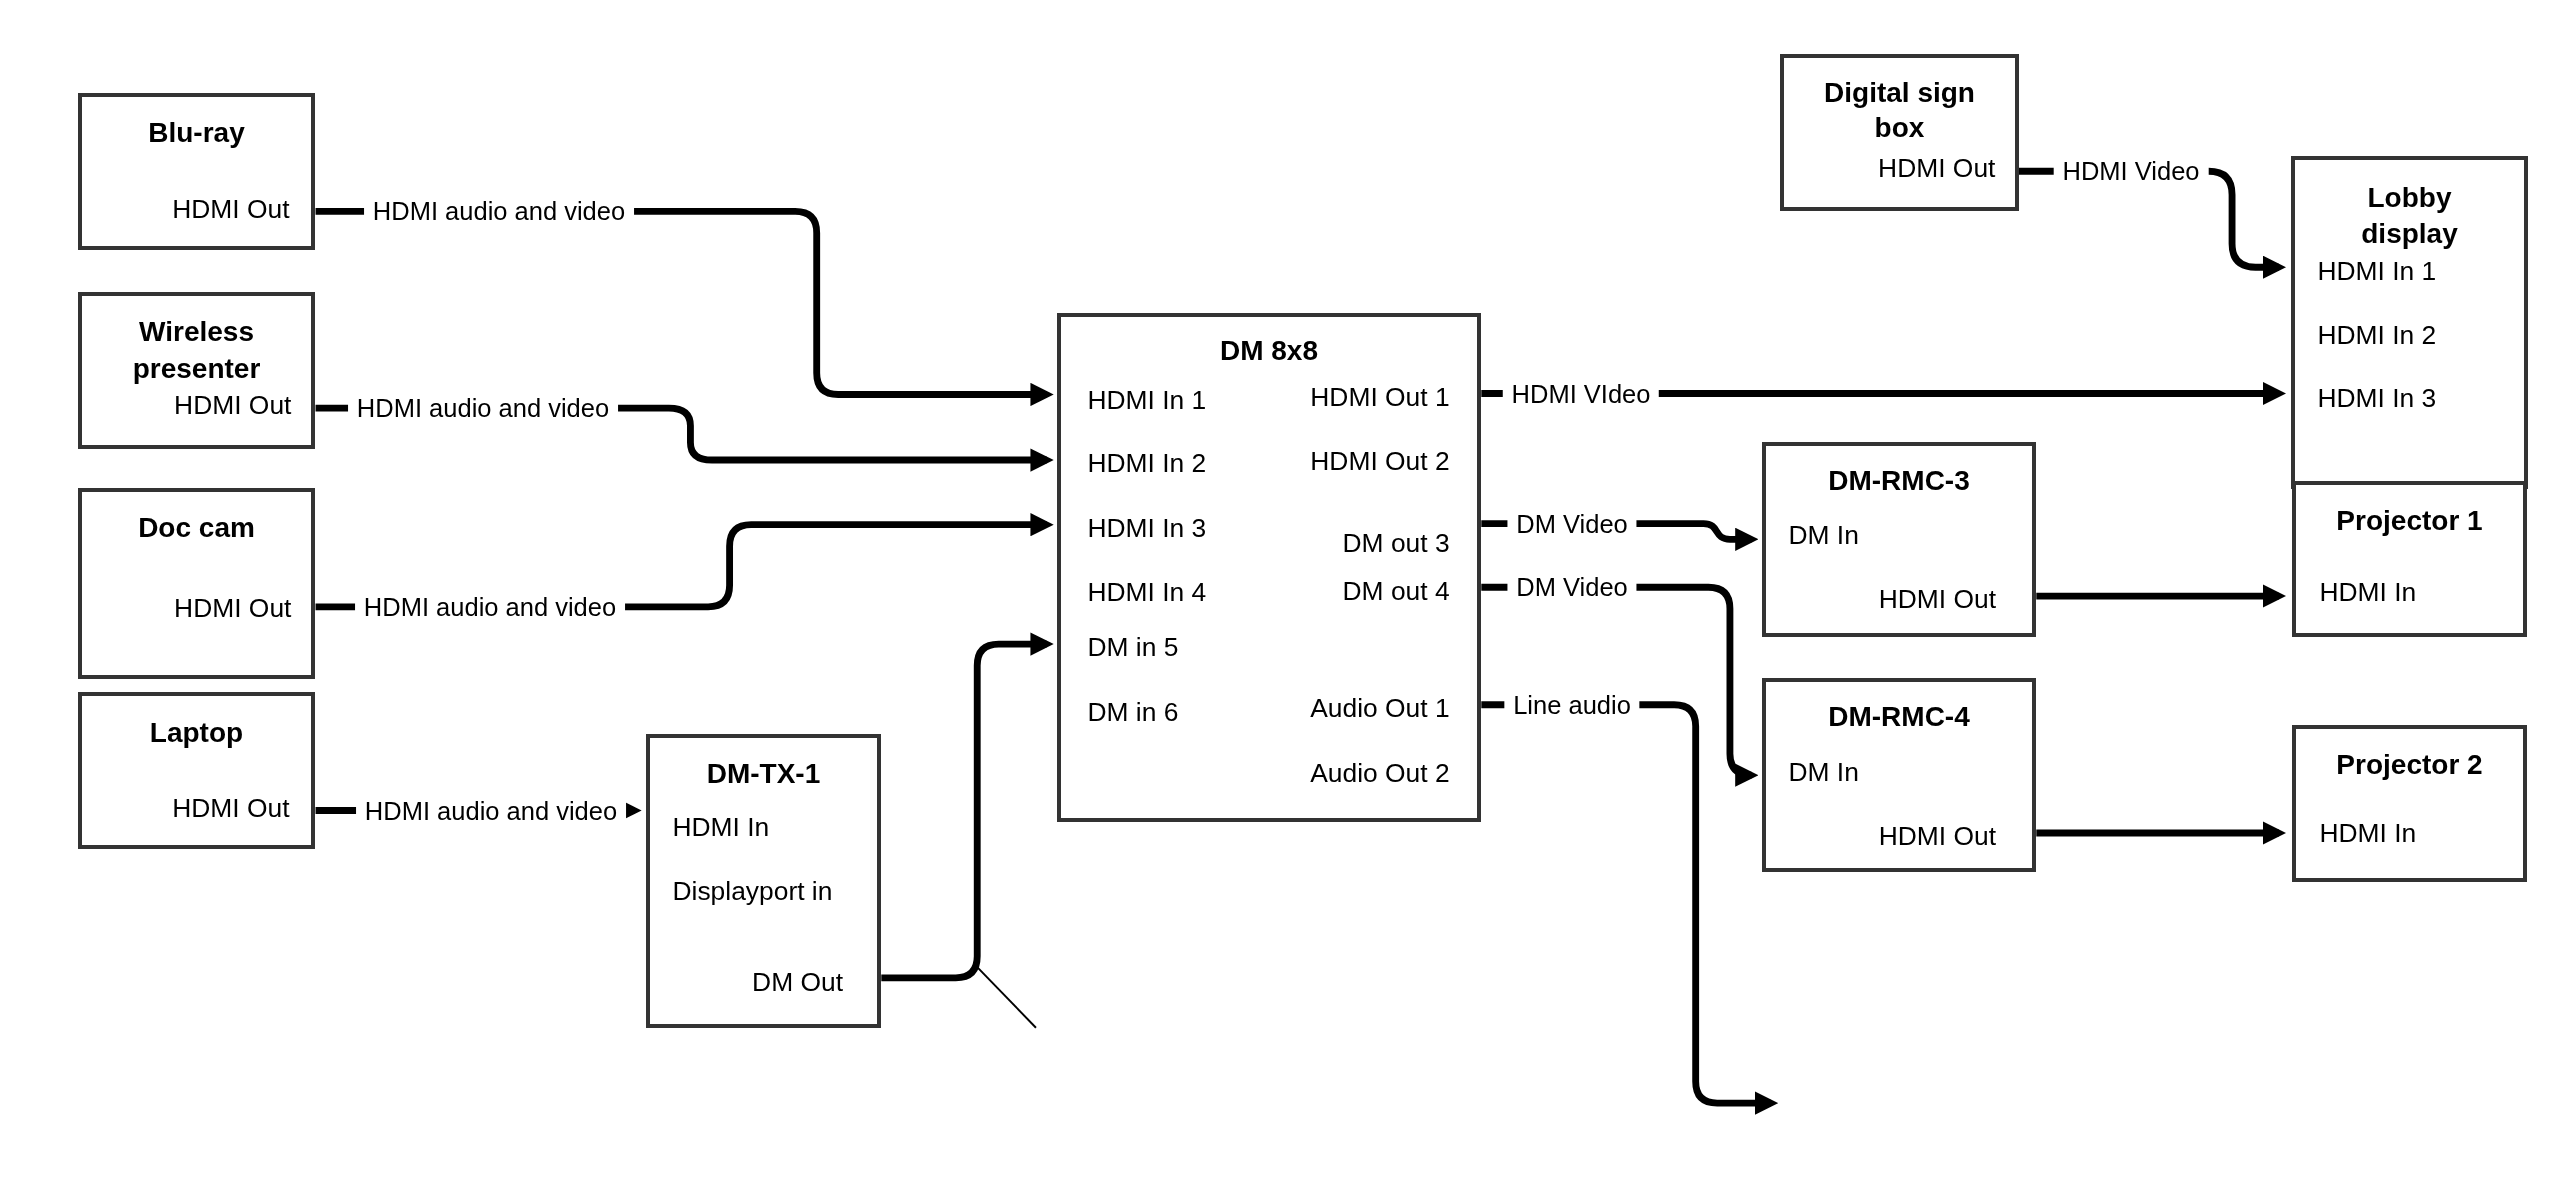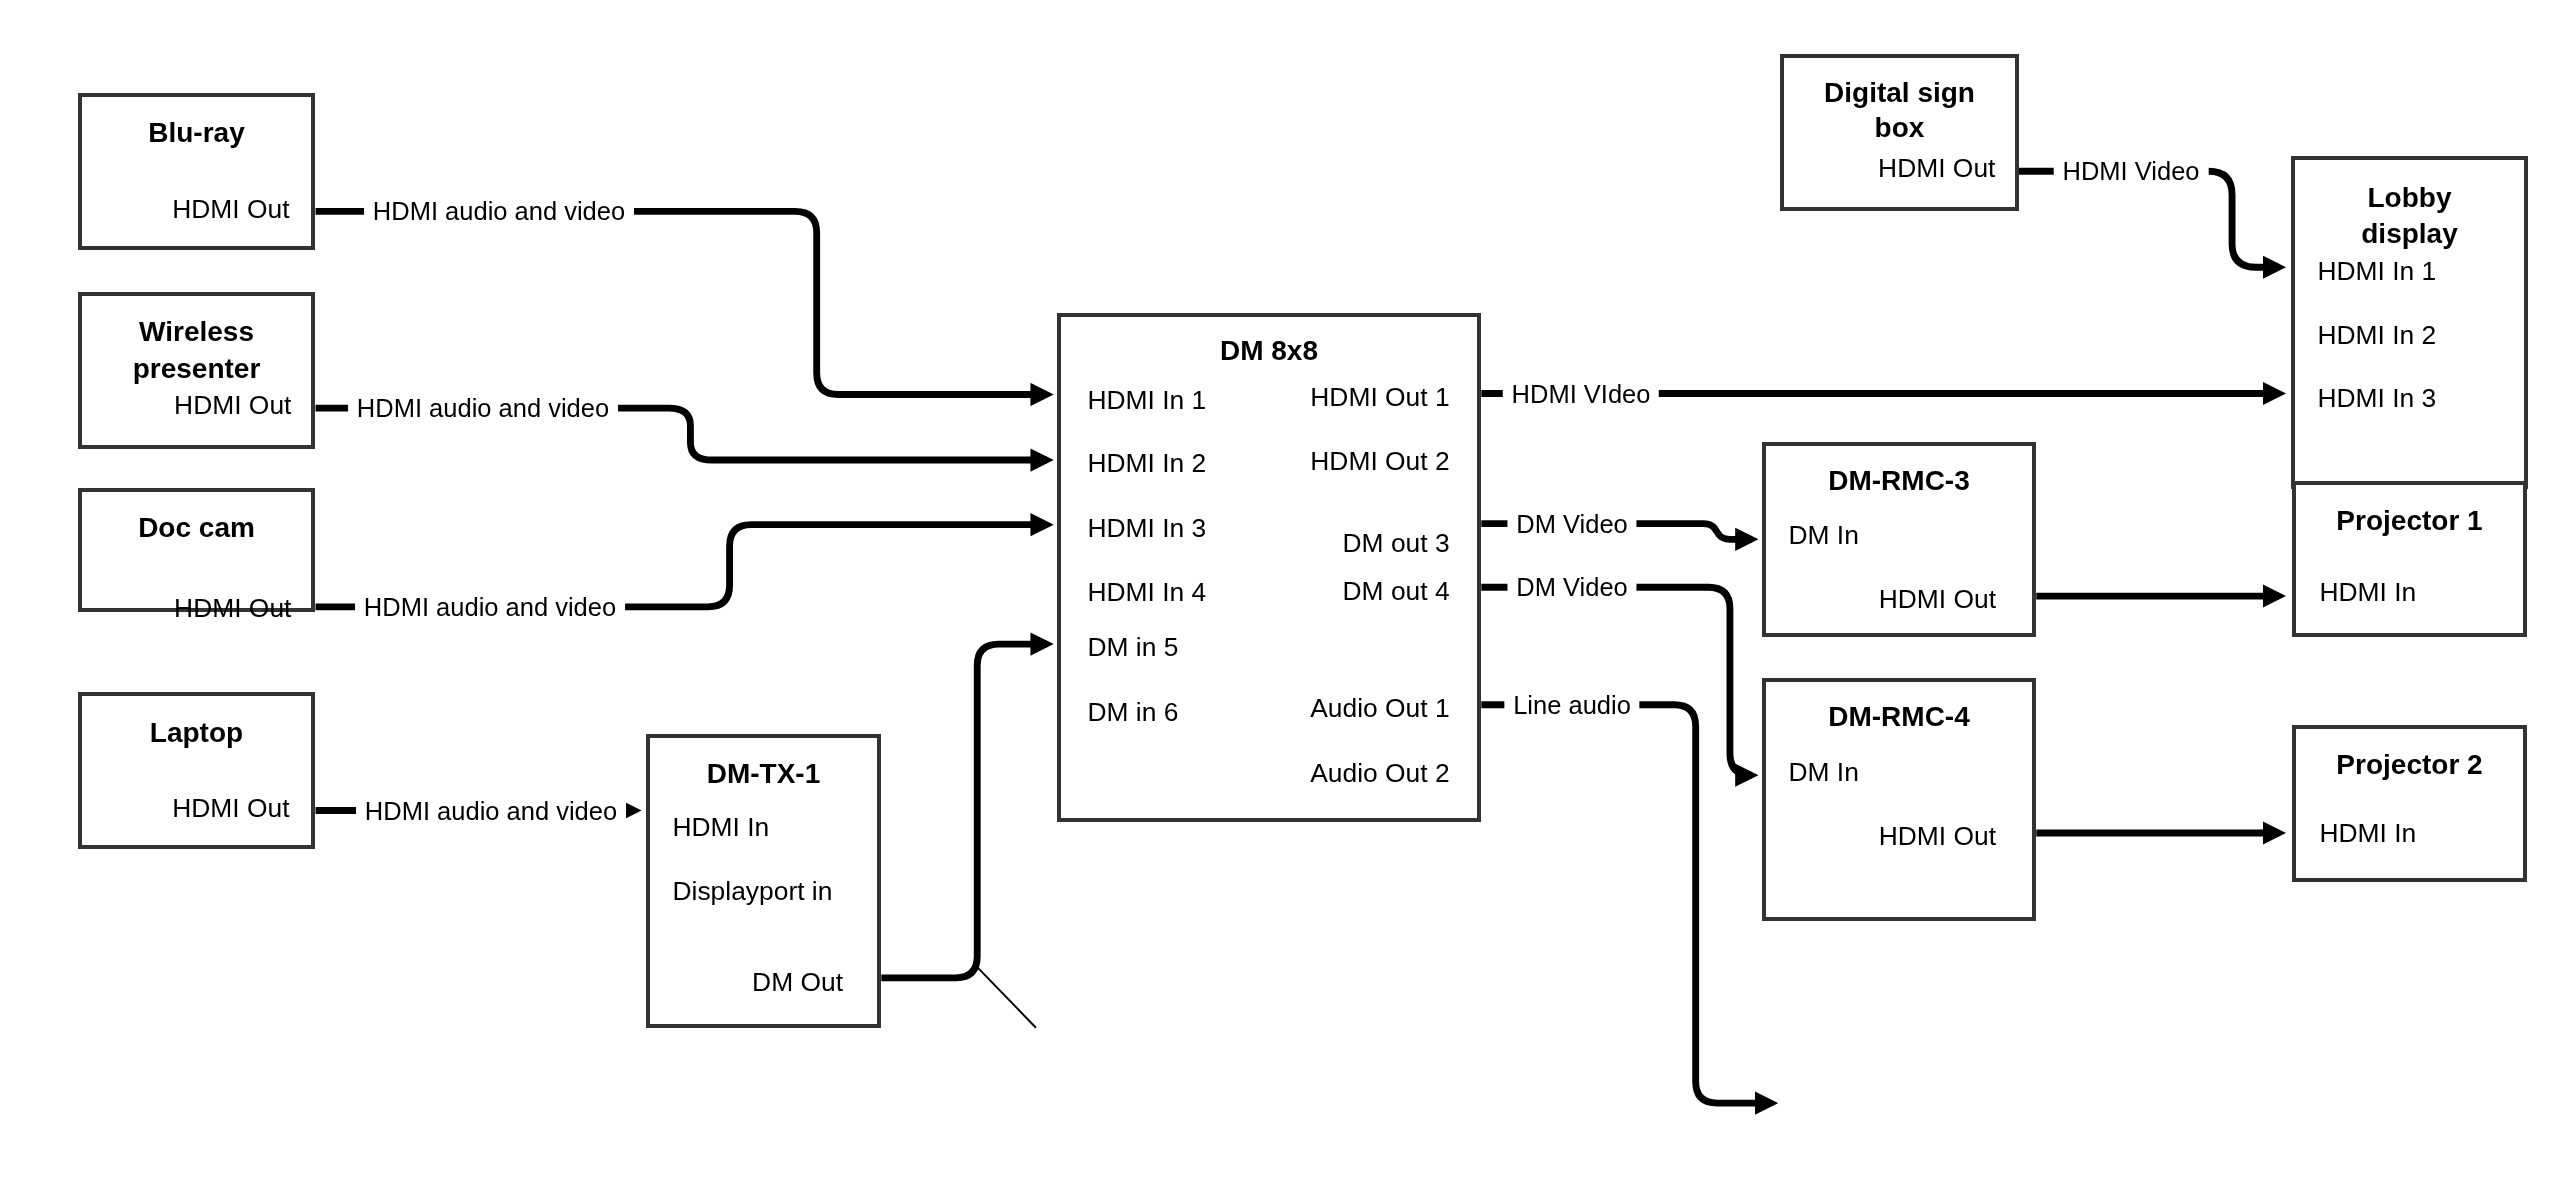--- a/index.html
+++ b/index.html
@@ -109,21 +109,21 @@
     <div class="title" style="top:16.6px;">Blu-ray</div>
     <div class="port right" style="right:21.5px; top:96px;">HDMI Out</div>
   </div>
 
   <div class="device" style="left:78px; top:292px; width:237px; height:157px;">
     <div class="title" style="top:16.6px;">Wireless</div>
     <div class="title" style="top:54px;text-align:center;">presenter</div>
     <div class="port right" style="right:19.6px; top:93px;">HDMI Out</div>
   </div>
 
-  <div class="device" style="left:78px; top:488px; width:237px; height:124px;">
+  <div class="device" style="left:78px; top:488px; width:237px; height:191px;">
     <div class="title" style="top:16.6px;">Doc cam</div>
     <div class="port right" style="right:19.6px; top:100px;">HDMI Out</div>
   </div>
 
   <div class="device" style="left:78px; top:692px; width:237px; height:157px;">
     <div class="title" style="top:17.6px;">Laptop</div>
     <div class="port right" style="right:21.5px; top:96px;">HDMI Out</div>
   </div>
 
   <div class="device" style="left:646px; top:734px; width:235px; height:294px;">
@@ -167,21 +167,21 @@
     <div class="title" style="top:15.7px;">DM-RMC-3</div>
     <div class="port left" style="left:22.5px; top:73px;">DM In</div>
     <div class="port right" style="right:36px; top:137px;">HDMI Out</div>
   </div>
 
   <div class="device" style="left:2292px; top:481px; width:235px; height:156px;">
     <div class="title" style="top:16.6px;">Projector 1</div>
     <div class="port left" style="left:23.5px; top:91px;">HDMI In</div>
   </div>
 
-  <div class="device" style="left:1762px; top:678px; width:274px; height:243px;">
+  <div class="device" style="left:1762px; top:678px; width:274px; height:194px;">
     <div class="title" style="top:15.7px;">DM-RMC-4</div>
     <div class="port left" style="left:22.5px; top:74px;">DM In</div>
     <div class="port right" style="right:36px; top:138px;">HDMI Out</div>
   </div>
 
   <div class="device" style="left:2292px; top:725px; width:235px; height:157px;">
     <div class="title" style="top:16.6px;">Projector 2</div>
     <div class="port left" style="left:23.5px; top:88px;">HDMI In</div>
   </div>
 

